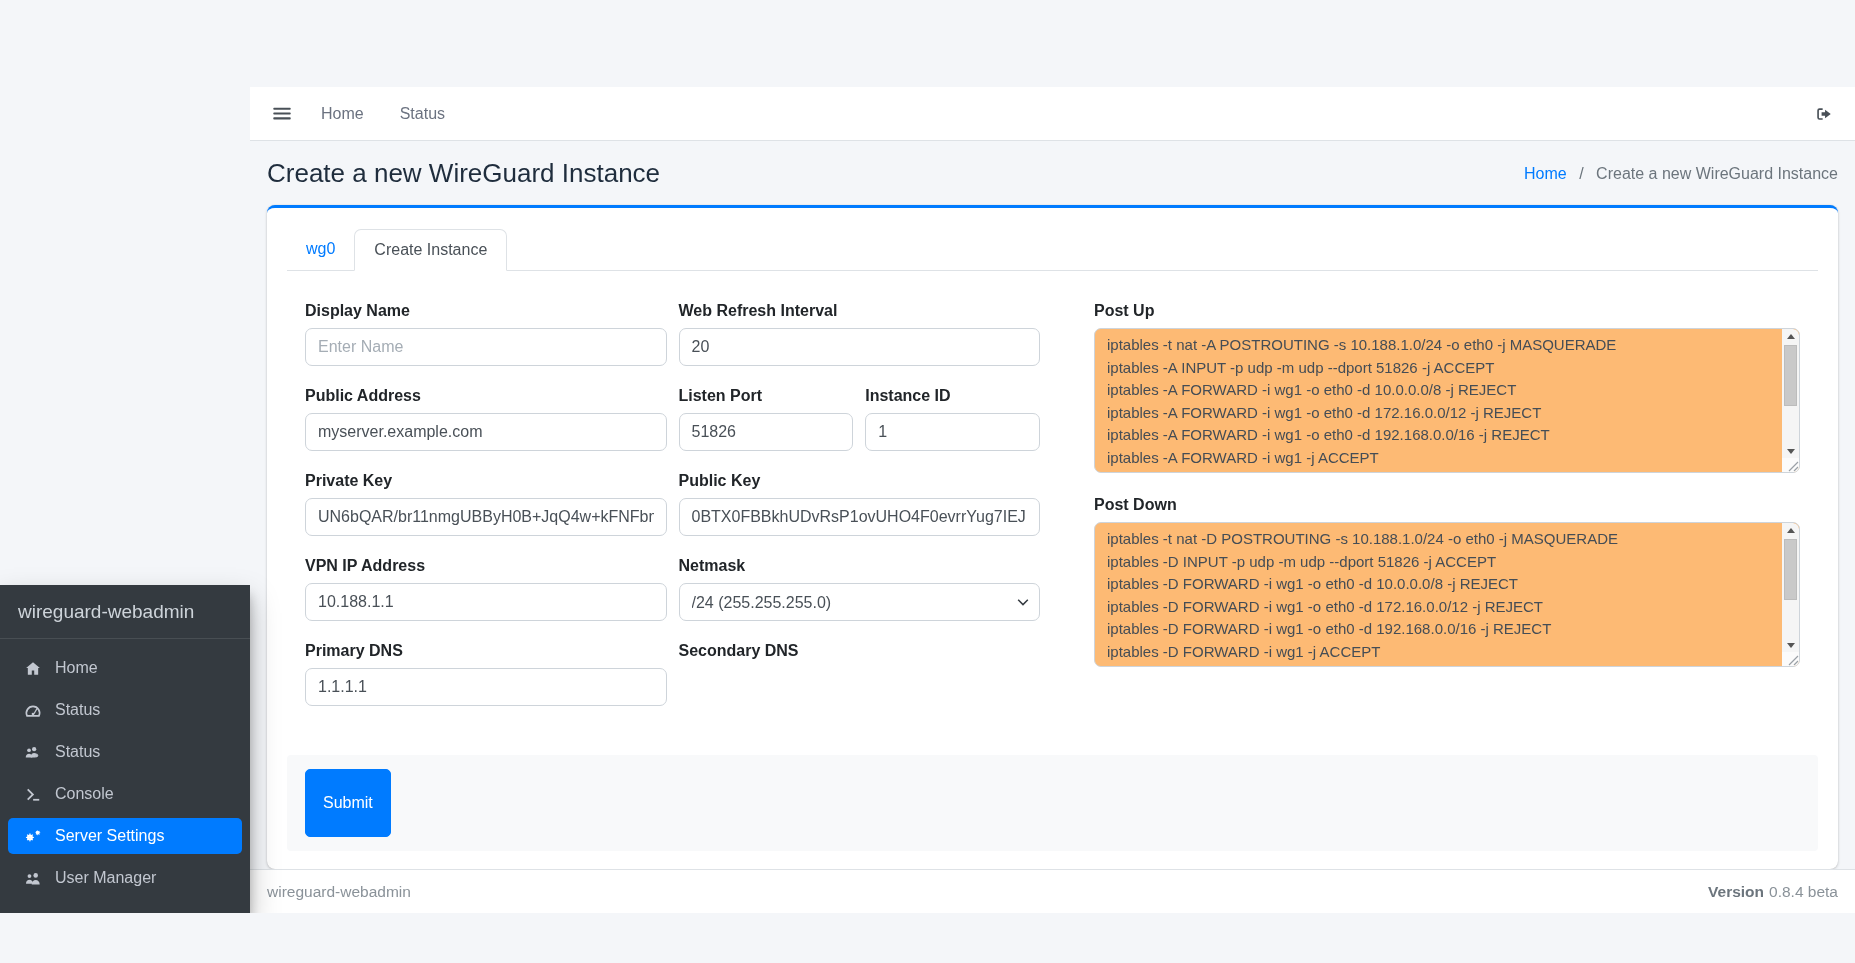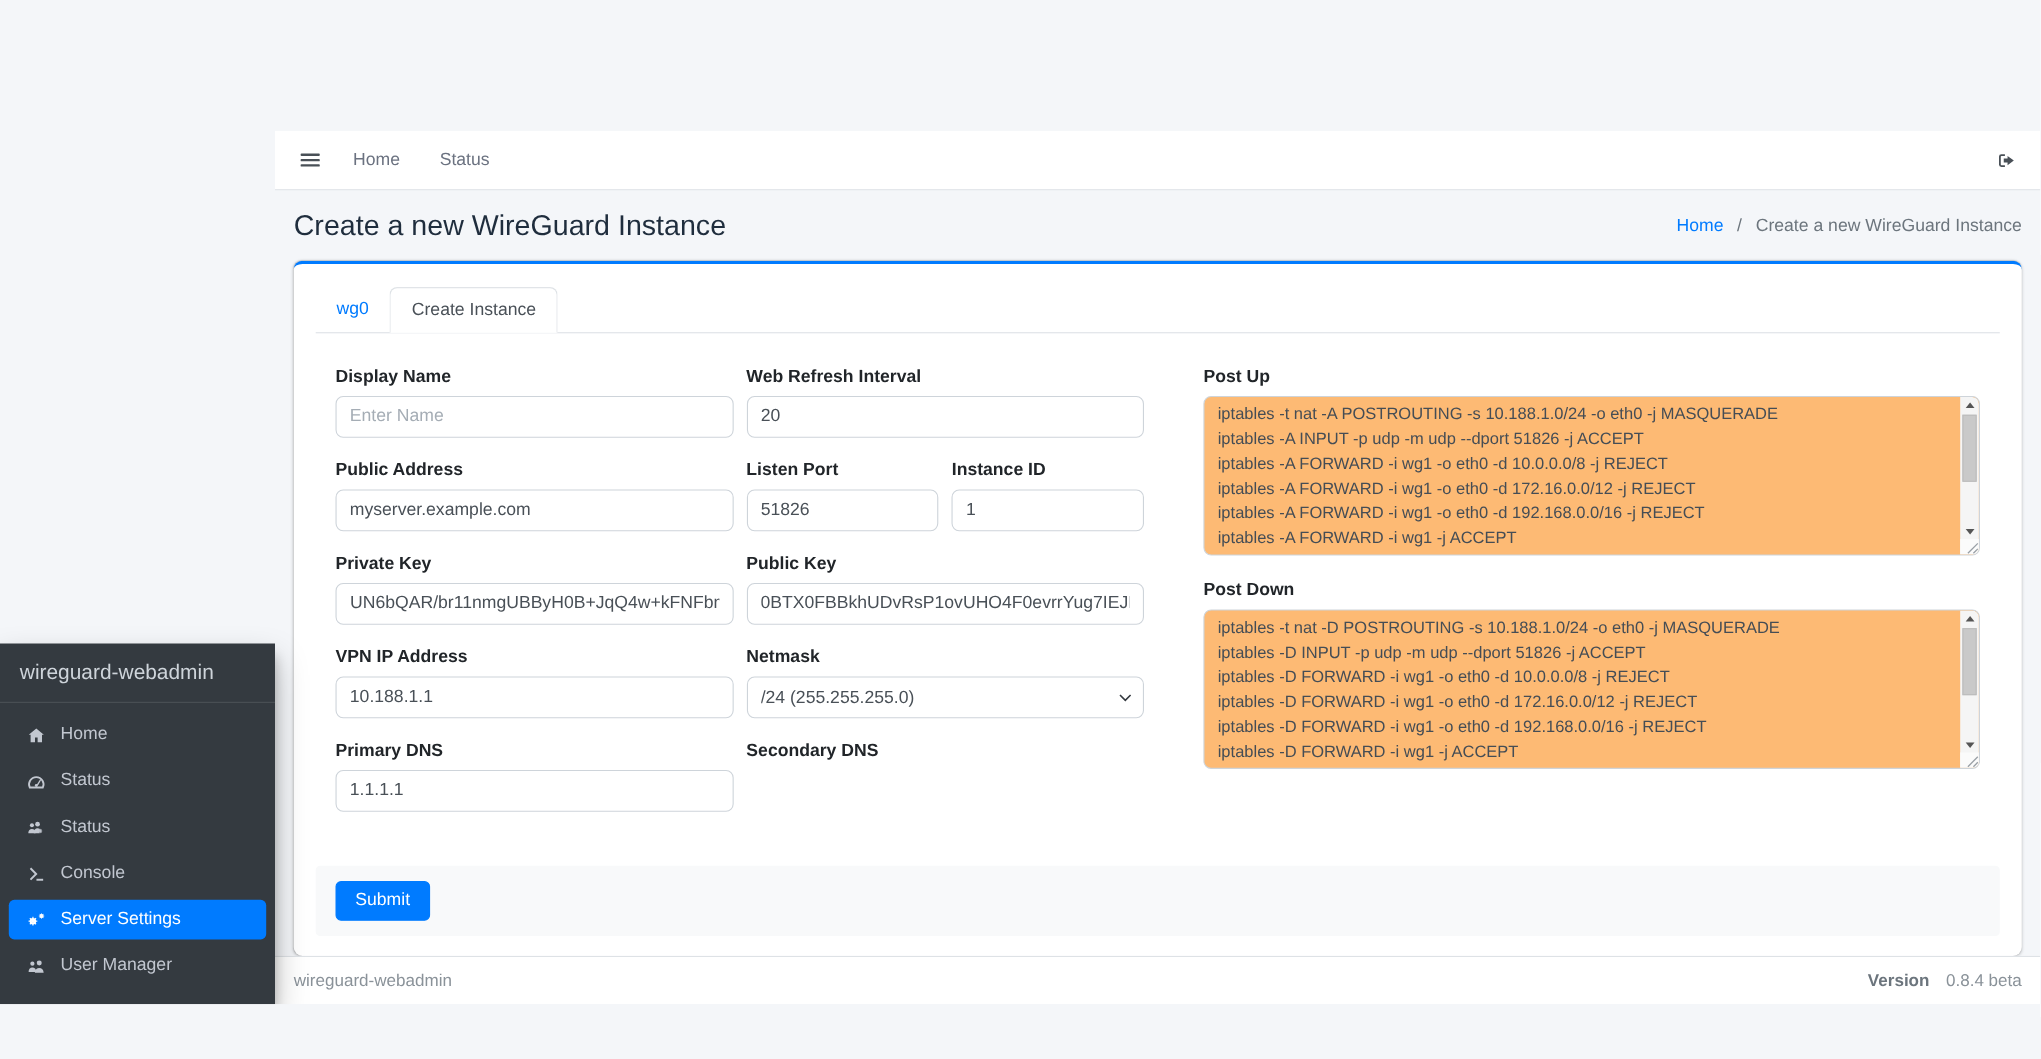--- a/index.html
+++ b/index.html
@@ -72,26 +72,26 @@
   .tri-down { width:0; height:0; border-left:4px solid transparent; border-right:4px solid transparent;
               border-top:5px solid #555; }
   .sbtrack { flex:1; position:relative; }
   .sbthumb { position:absolute; left:2px; right:2px; top:2px; height:60%; background:#c9c9c9;
              border:1px solid #bcbcbc; cursor:pointer; }
   .gripcell { height:14px; background:#fbfbfb; display:flex; align-items:flex-end; justify-content:flex-end; }
   .grip { width:11px; height:11px; stroke:#9aa0a6; }
 
   .submit-band { margin-top:28px; background:#f8f9fa; border-radius:4px; padding:14px 18px; }
   .btn-submit { background:#007bff; color:#fff; border:1px solid #007bff; border-radius:5px;
-                padding:8px 17px; font-size:16px; font-family:inherit; cursor:pointer; }
+                padding:24px 17px; font-size:16px; font-family:inherit; cursor:pointer; }
 
   
   .footer { height:44px; flex-shrink:0; background:#fff; border-top:1px solid #dee2e6; display:flex;
             align-items:center; justify-content:space-between; padding:0 17px; font-size:15.5px; color:#8a9299; }
-  .version-label { color:#6c757d; font-weight:700; margin-right:15px; }
+  .version-label { color:#6c757d; font-weight:700; margin-right:5px; }
 </style>
 </head>
 <body>
 
 <svg width="0" height="0" style="position:absolute">
   <defs>
     <symbol id="i-home" viewBox="0 0 24 24">
         <path d="M12 3.1L2.3 11.2h2.4v9.6h5.6v-6h3.4v6h5.6v-9.6h2.4z"></path>
       </symbol>
     <symbol id="i-gauge" viewBox="0 0 24 24">

